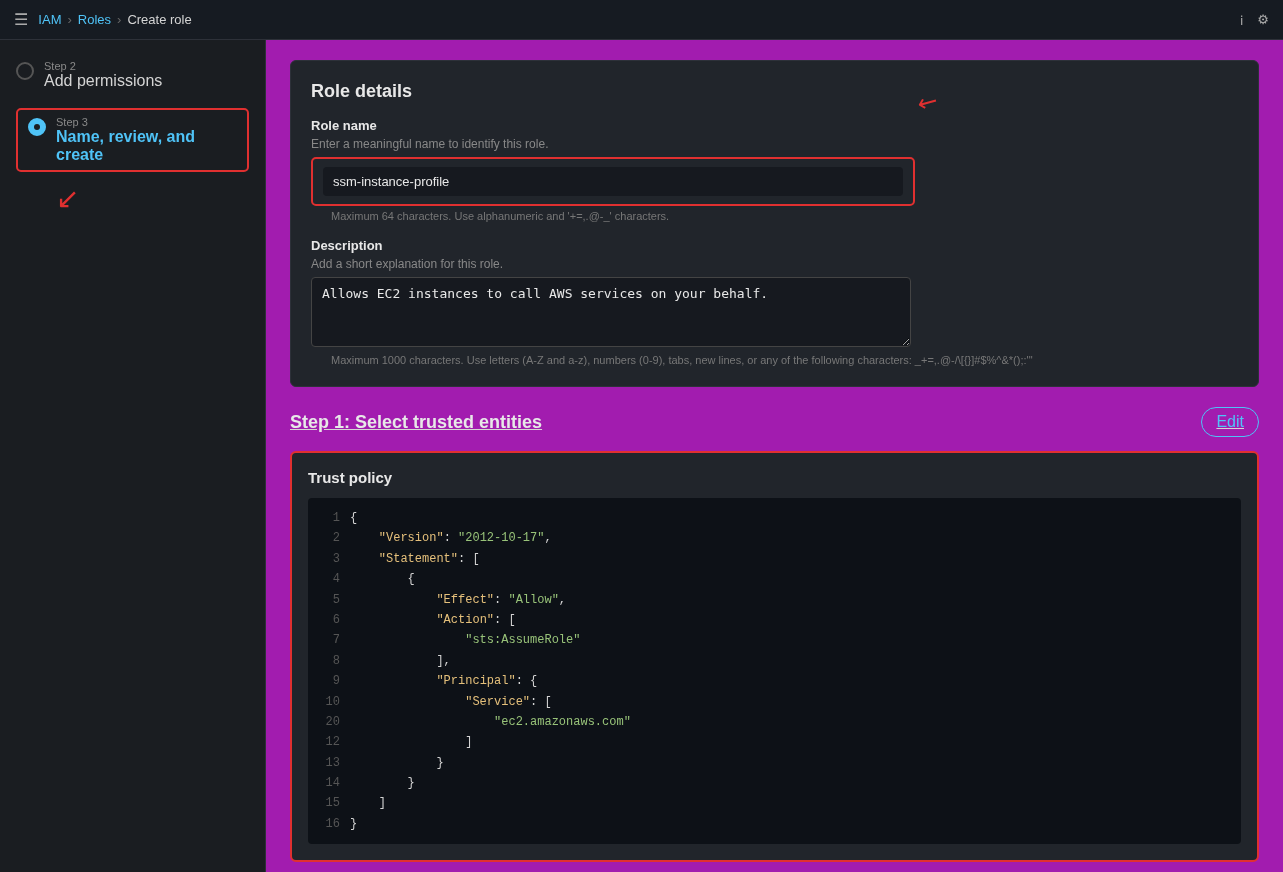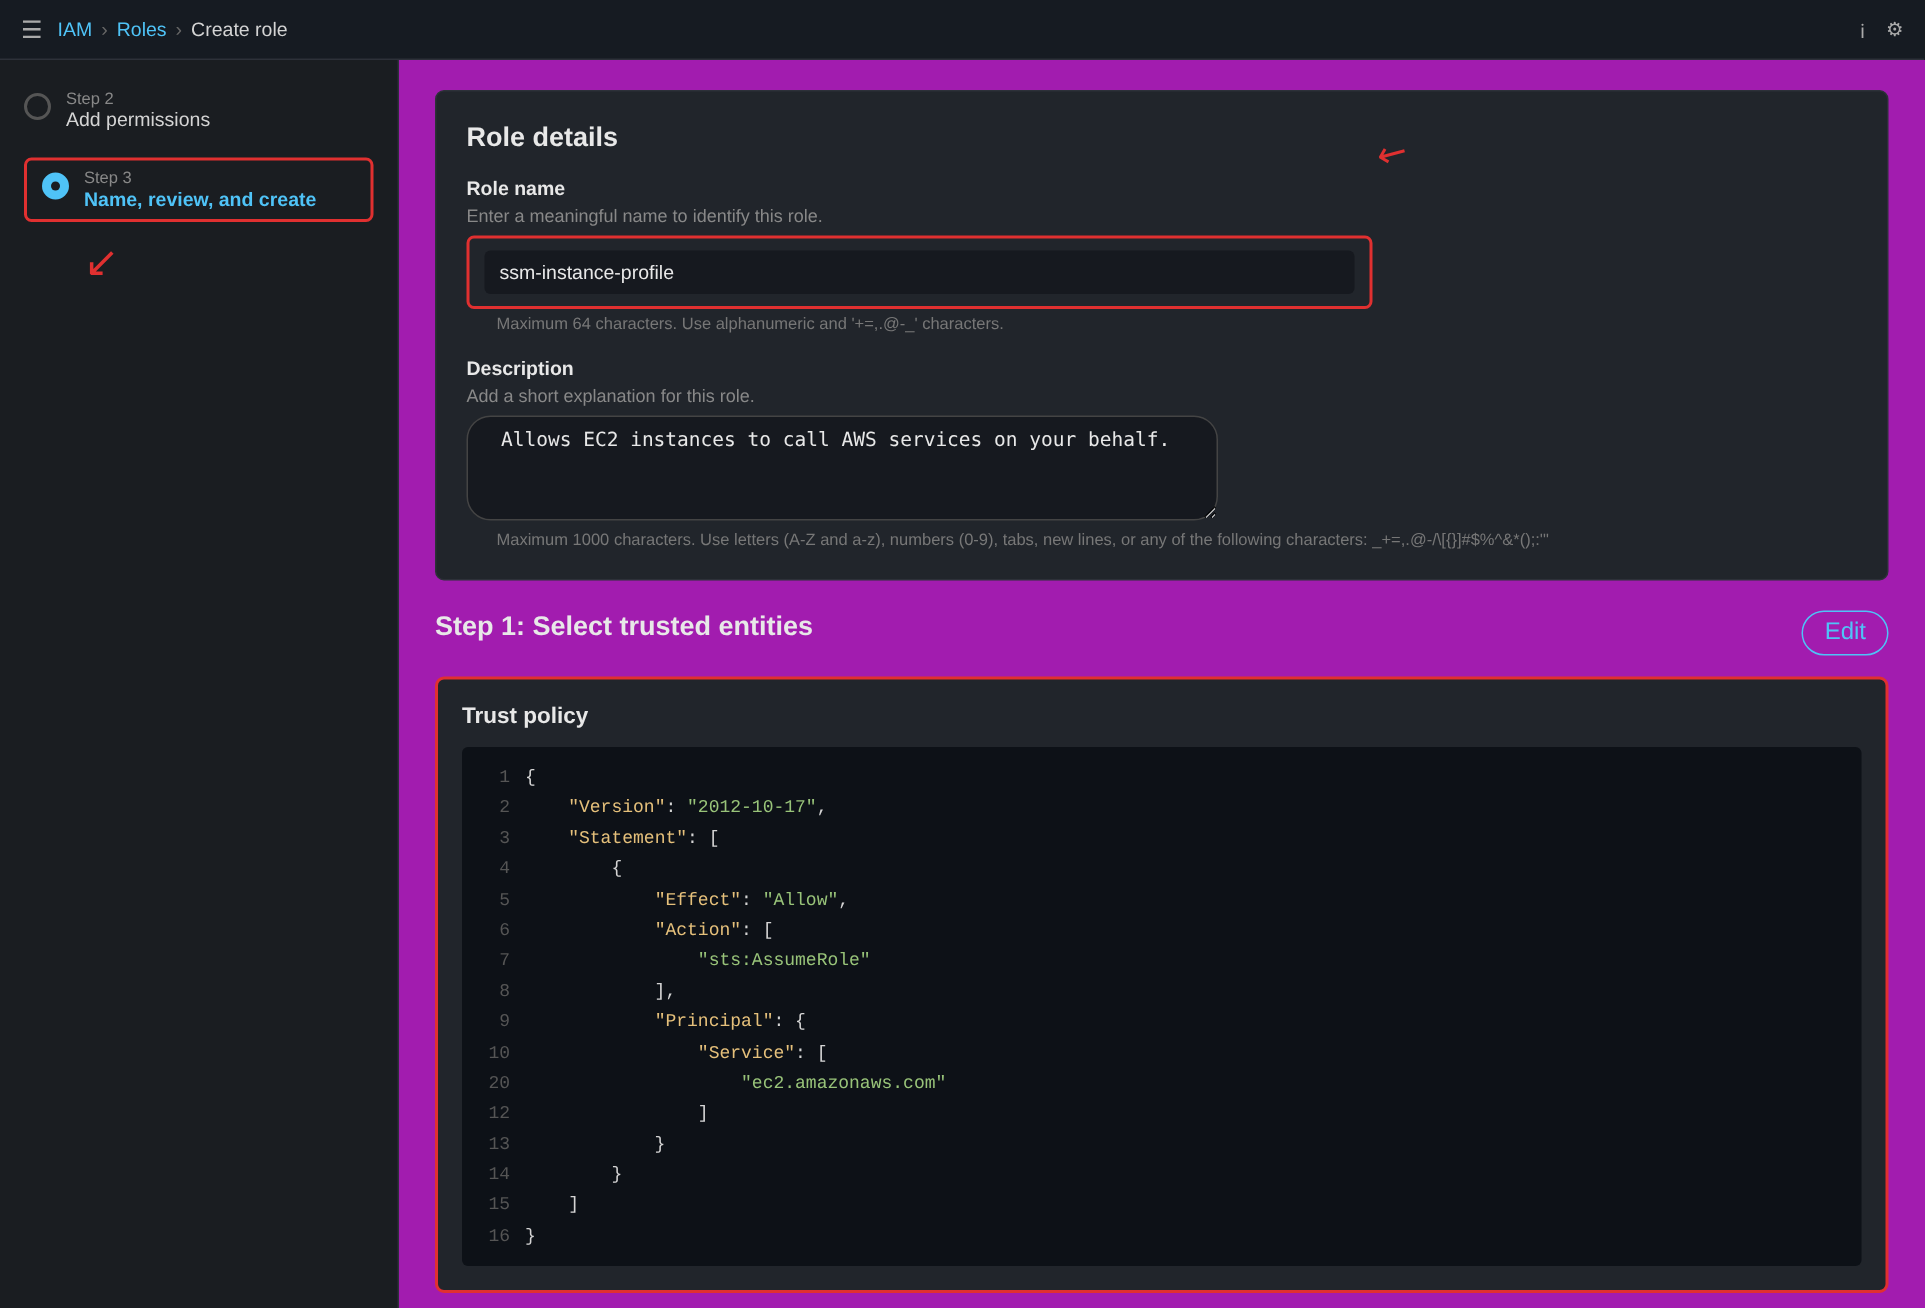--- a/index.html
+++ b/index.html
@@ -96,21 +96,21 @@
       background: #1a1d21;
     }
     .step-circle.inactive {
       border-color: #555;
     }
     .step-label-num {
       font-size: 11px;
       color: #888;
     }
     .step-label-title {
-      font-size: 13px;
+      font-size: 16px;
       color: #d4d4d4;
     }
     .step-label-title.active {
       color: #4fc3f7;
       font-weight: 600;
     }
 
     
     .main {
       flex: 1;
@@ -159,37 +159,39 @@
       background: #16191f;
       border: 2px solid #e03030;
       border-radius: 4px;
       color: #e8e8e8;
       padding: 7px 10px;
       font-size: 13px;
       outline: none;
     }
 
     .textarea-input {
-      width: 501px;
+      width: 600px;
       background: #16191f;
       border: 1px solid #444;
-      border-radius: 16px;
-      color: #e8e8e8;
-      padding: 8px 22px;
+      border-radius: 4px;
+      color: #e8e8e8;
+      padding: 8px 10px;
       font-size: 13px;
       outline: none;
       resize: vertical;
       min-height: 70px;
     }
 
     
     .step-section-header {
       display: flex;
+      align-items: center;
       justify-content: space-between;
       margin-bottom: 14px;
+      text-decoration: underline;
     }
     .step-section-title {
       font-size: 18px;
       font-weight: 600;
       color: #e8e8e8;
     }
 
     
     .edit-btn {
       background: transparent;

